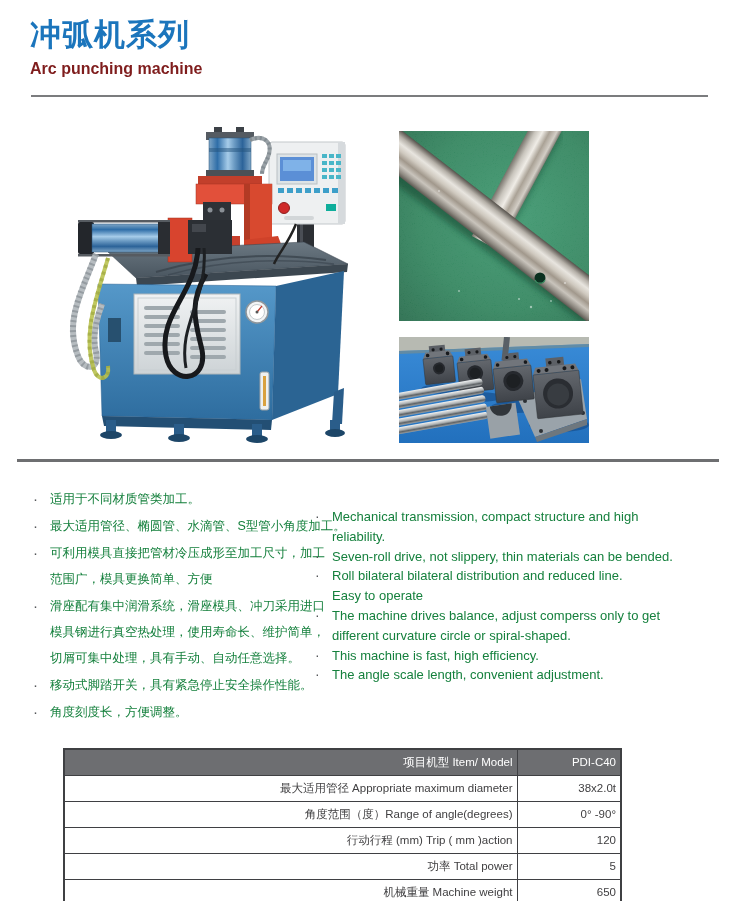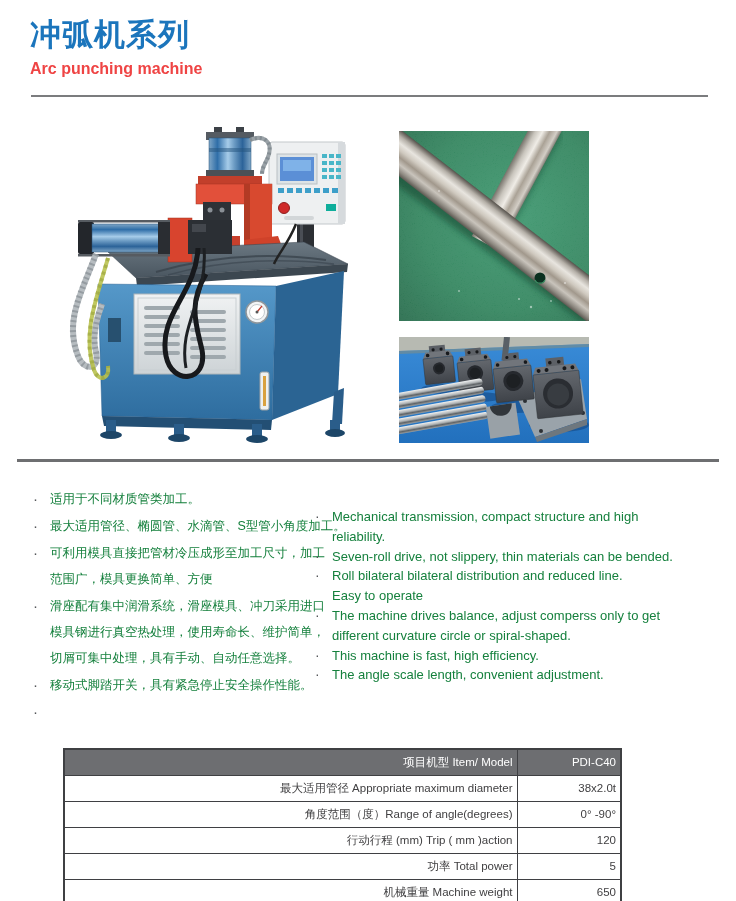--- a/index.html
+++ b/index.html
@@ -7,21 +7,21 @@
     width:736px;height:901px;background:#ffffff;position:relative;
     font-family:"Liberation Sans","DejaVu Sans",sans-serif;color:#414042;
     overflow:hidden;
   }
   #page-title{
     position:absolute;left:30px;top:14px;margin:0;
     font-size:31px;font-weight:700;color:#1b75bc;letter-spacing:1px;
   }
   #page-subtitle{
     position:absolute;left:30px;top:60px;margin:0;
-    font-size:16px;font-weight:700;color:#ef4444;
+    font-size:16px;font-weight:700;color:#7f1d1d;
   }
   .rule1{position:absolute;left:31px;top:95px;width:677px;height:2px;background:#7b7c7e;}
   .rule2{position:absolute;left:17px;top:459px;width:702px;height:3px;background:#6e6f71;}
   .photo{position:absolute;line-height:0;}
   #photo-machine{left:38px;top:124px;width:344px;height:334px;}
   #photo-pipes{left:399px;top:131px;width:190px;height:190px;}
   #photo-dies{left:399px;top:337px;width:190px;height:106px;}
   .feat{list-style:none;margin:0;padding:0;position:absolute;}
   .feat li{display:flex;align-items:flex-start;}
   .dot{flex:0 0 17px;color:#55575a;}
@@ -386,20 +386,21 @@
       <span class="txt">滑座配有集中润滑系统，滑座模具、冲刀采用进口
 模具钢进行真空热处理，使用寿命长、维护简单，
 切屑可集中处理，具有手动、自动任意选择。</span>
     </li>
   <li>
       <span class="dot">·</span>
       <span class="txt">移动式脚踏开关，具有紧急停止安全操作性能。</span>
     </li>
   <li>
       <span class="dot">·</span>
+      <span class="txt">角度刻度长，方便调整。</span>
     </li>
 </ul>
 
 <ul id="feat-en" class="feat">
   <li>
       <span class="dot">·</span>
       <span class="txt">Mechanical transmission, compact structure and high
 reliability.</span>
     </li>
   <li>

